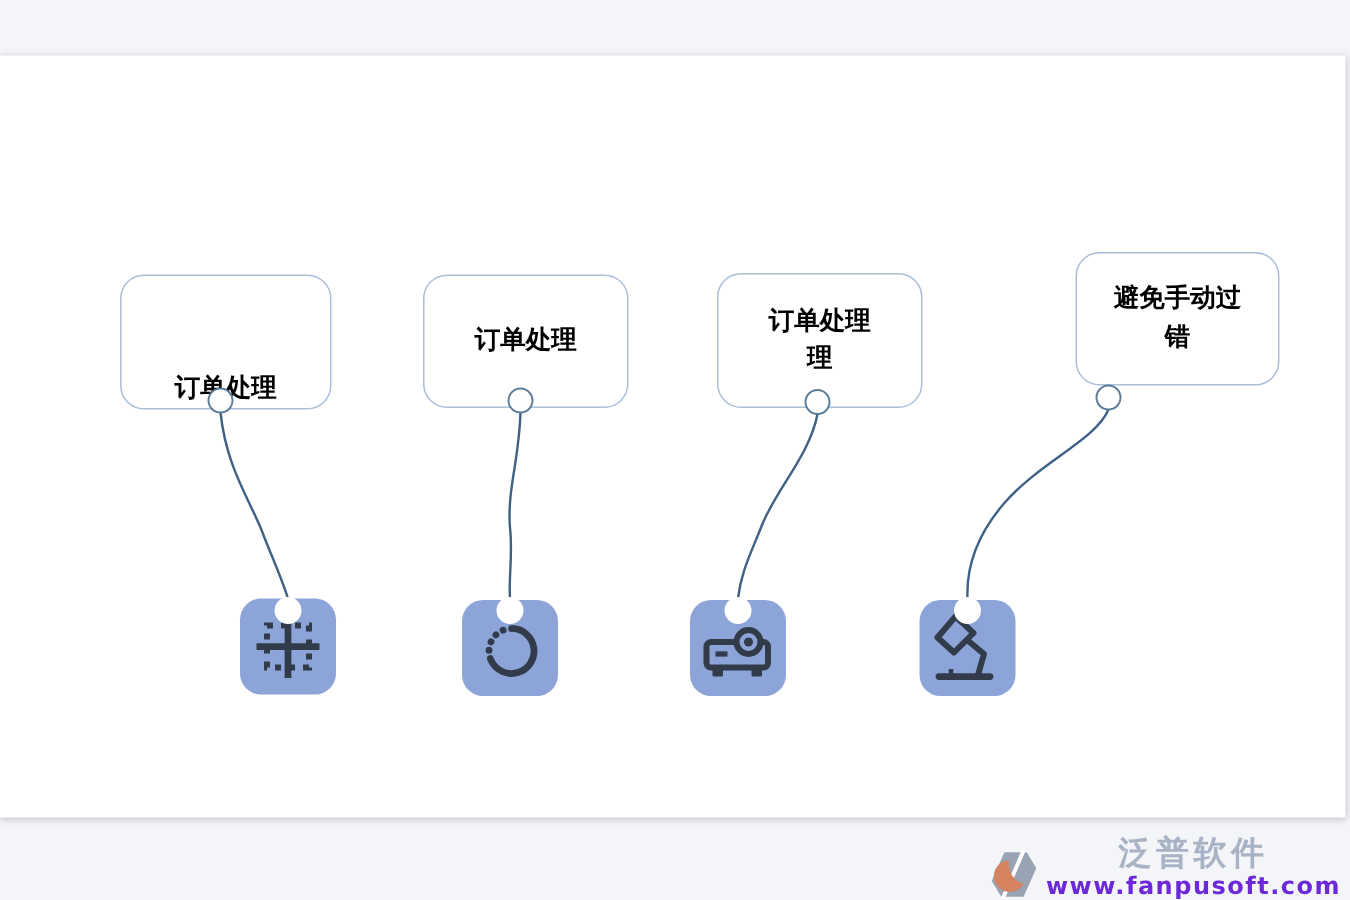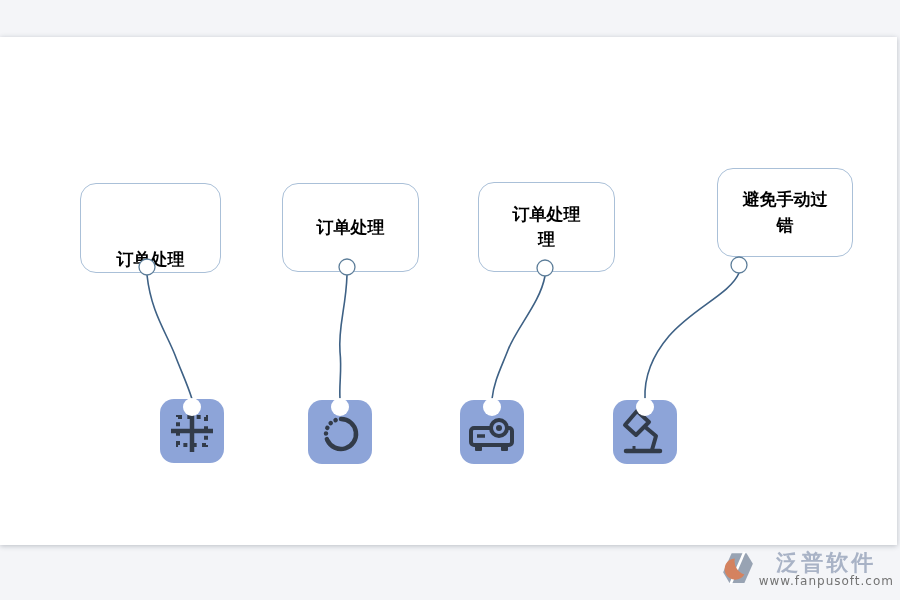--- a/index.html
+++ b/index.html
@@ -31,31 +31,31 @@
   .tile{
     position:absolute;z-index:3;width:64px;height:64px;
     background:#8da4d8;border-radius:14px;
   }
   .tile svg{position:absolute;left:0;top:0;}
   .tile-1{left:160px;top:399px;}
   .tile-2{left:308px;top:400px;}
   .tile-3{left:460px;top:400px;}
   .tile-4{left:613px;top:400px;}
   .watermark{
-    position:absolute;right:6px;bottom:12px;z-index:6;
-    display:flex;align-items:flex-start;gap:4px;
+    position:absolute;right:6px;bottom:0;z-index:6;
+    display:flex;align-items:flex-end;gap:4px;
   }
   .wm-text{display:flex;flex-direction:column;align-items:center;}
   .wm-brand{
     font-size:22px;font-weight:bold;letter-spacing:3px;
     color:#a9b3c6;line-height:1.1;
   }
   .wm-url{
-    font-size:12px;font-weight:normal;letter-spacing:1px;
-    color:#737373;line-height:1.1;
+    font-size:16px;font-weight:bold;letter-spacing:1px;
+    color:#6d28d9;line-height:1.1;
   }
 </style>
 </head>
 <body>
 
 <div class="canvas"></div>
 
 <svg class="overlay" viewBox="0 0 900 600">
   <g stroke="#3e6185" stroke-width="1.6" fill="none">
     <path d="M147,275 C151,312 166,332 175,355 C181,371 187,383 192,399"></path>

